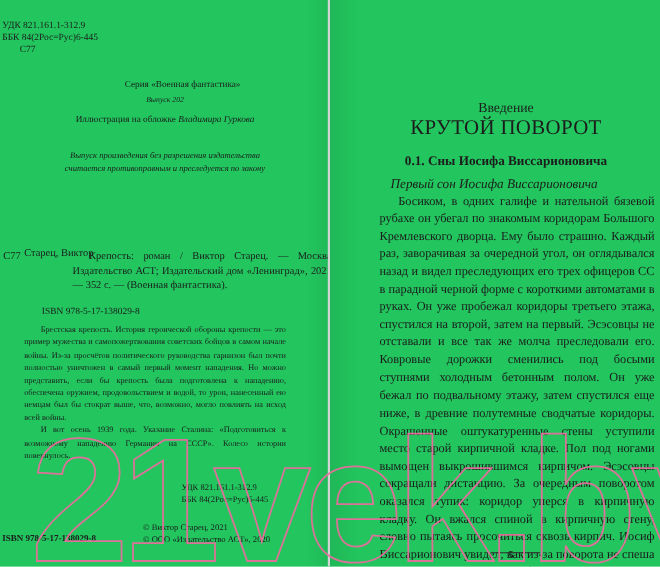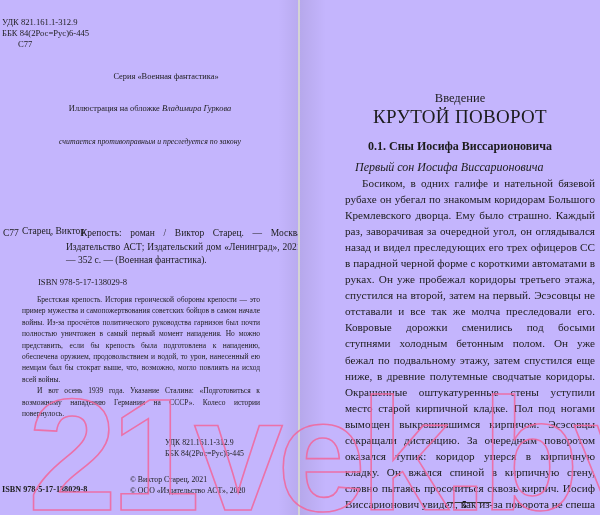--- a/index.html
+++ b/index.html
@@ -3,21 +3,21 @@
 <meta charset="utf-8">
 <style>
   html, body { margin: 0; padding: 0; }
   body {
     width: 600px; height: 515px; overflow: hidden; position: relative;
     background: #ffffff;
     font-family: "Liberation Serif", "DejaVu Serif", serif;
     color: #1c1c1c;
   }
   .spread { position: absolute; inset: 0; display: flex; }
-  .page { position: relative; height: 515px; background: #c4b5fd; }
+  .page { position: relative; height: 515px; background: #22c55e; }
   .page-left { width: 300px; }
   .page-right { width: 300px; }
   .gutter-shadow-left {
     position: absolute; top: 0; right: 0; width: 22px; height: 100%;
     background: linear-gradient(to right, rgba(255,255,255,0), rgba(0,0,0,0.06));
   }
   .gutter-line {
     position: absolute; top: 0; left: 298px; width: 2px; height: 100%;
     background: #d4d4d4;
   }
@@ -70,23 +70,25 @@
   <div class="page page-left">
     <div class="gutter-shadow-left"></div>
 
     <div class="udk-top">
       <div>УДК 821.161.1-312.9</div>
       <div>ББК 84(2Рос=Рус)6-445</div>
       <div class="c77">С77</div>
     </div>
 
     <div class="series">Серия «Военная фантастика»</div>
+    <div class="issue">Выпуск 202</div>
     <div class="illustr"><span>Иллюстрация на обложке </span><i>Владимира Гуркова</i></div>
 
     <div class="warning">
+      <div>Выпуск произведения без разрешения издательства</div>
       <div>считается противоправным и преследуется по закону</div>
     </div>
 
     <div class="author">Старец, Виктор</div>
     <div class="c77-side">С77</div>
     <div class="bib">Крепость: роман / Виктор Старец. — Москва: Издательство АСТ; Издательский дом «Ленинград», 2021. — 352 с. — (Военная фантастика).</div>
     <div class="isbn-mid">ISBN 978-5-17-138029-8</div>
 
     <div class="annot">
       <p>Брестская крепость. История героической обороны крепости — это пример мужества и самопожертвования советских бойцов в самом начале войны. Из-за просчётов политического руководства гарнизон был почти полностью уничтожен в самый первый момент нападения. Но можно представить, если бы крепость была подготовлена к нападению, обеспечена оружием, продовольствием и водой, то урон, нанесенный ею немцам был бы стократ выше, что, возможно, могло повлиять на исход всей войны.</p>

